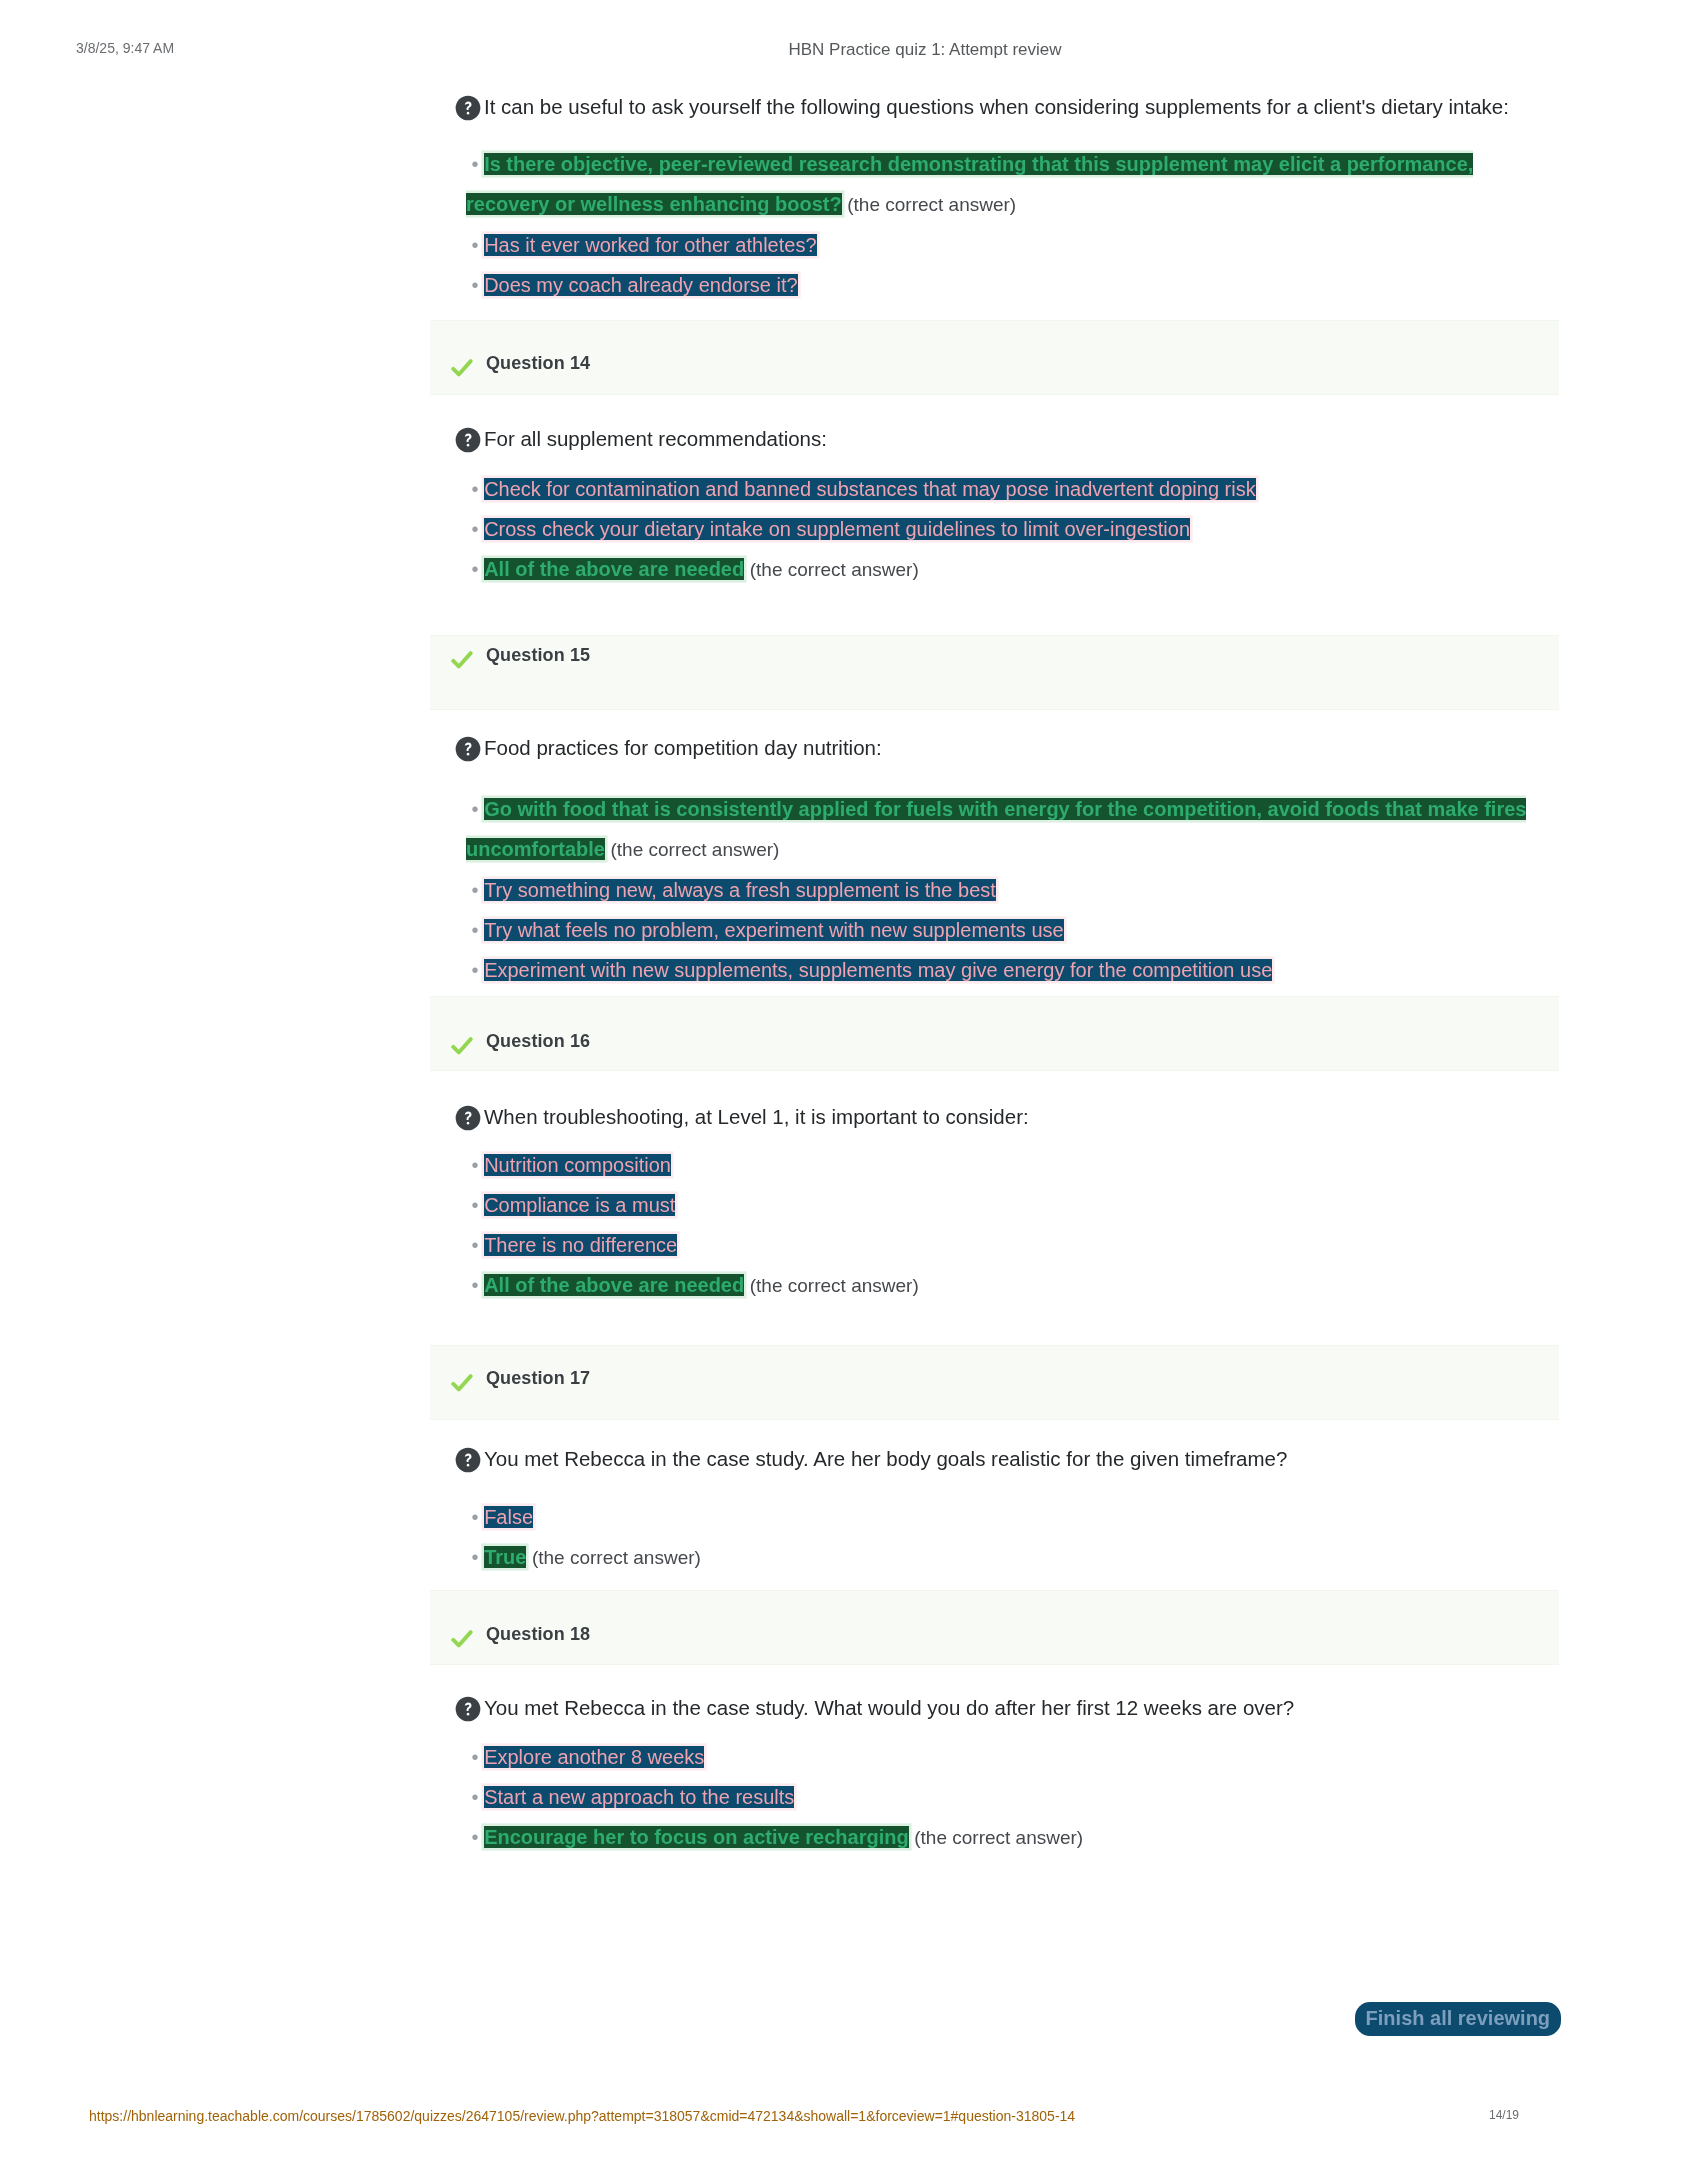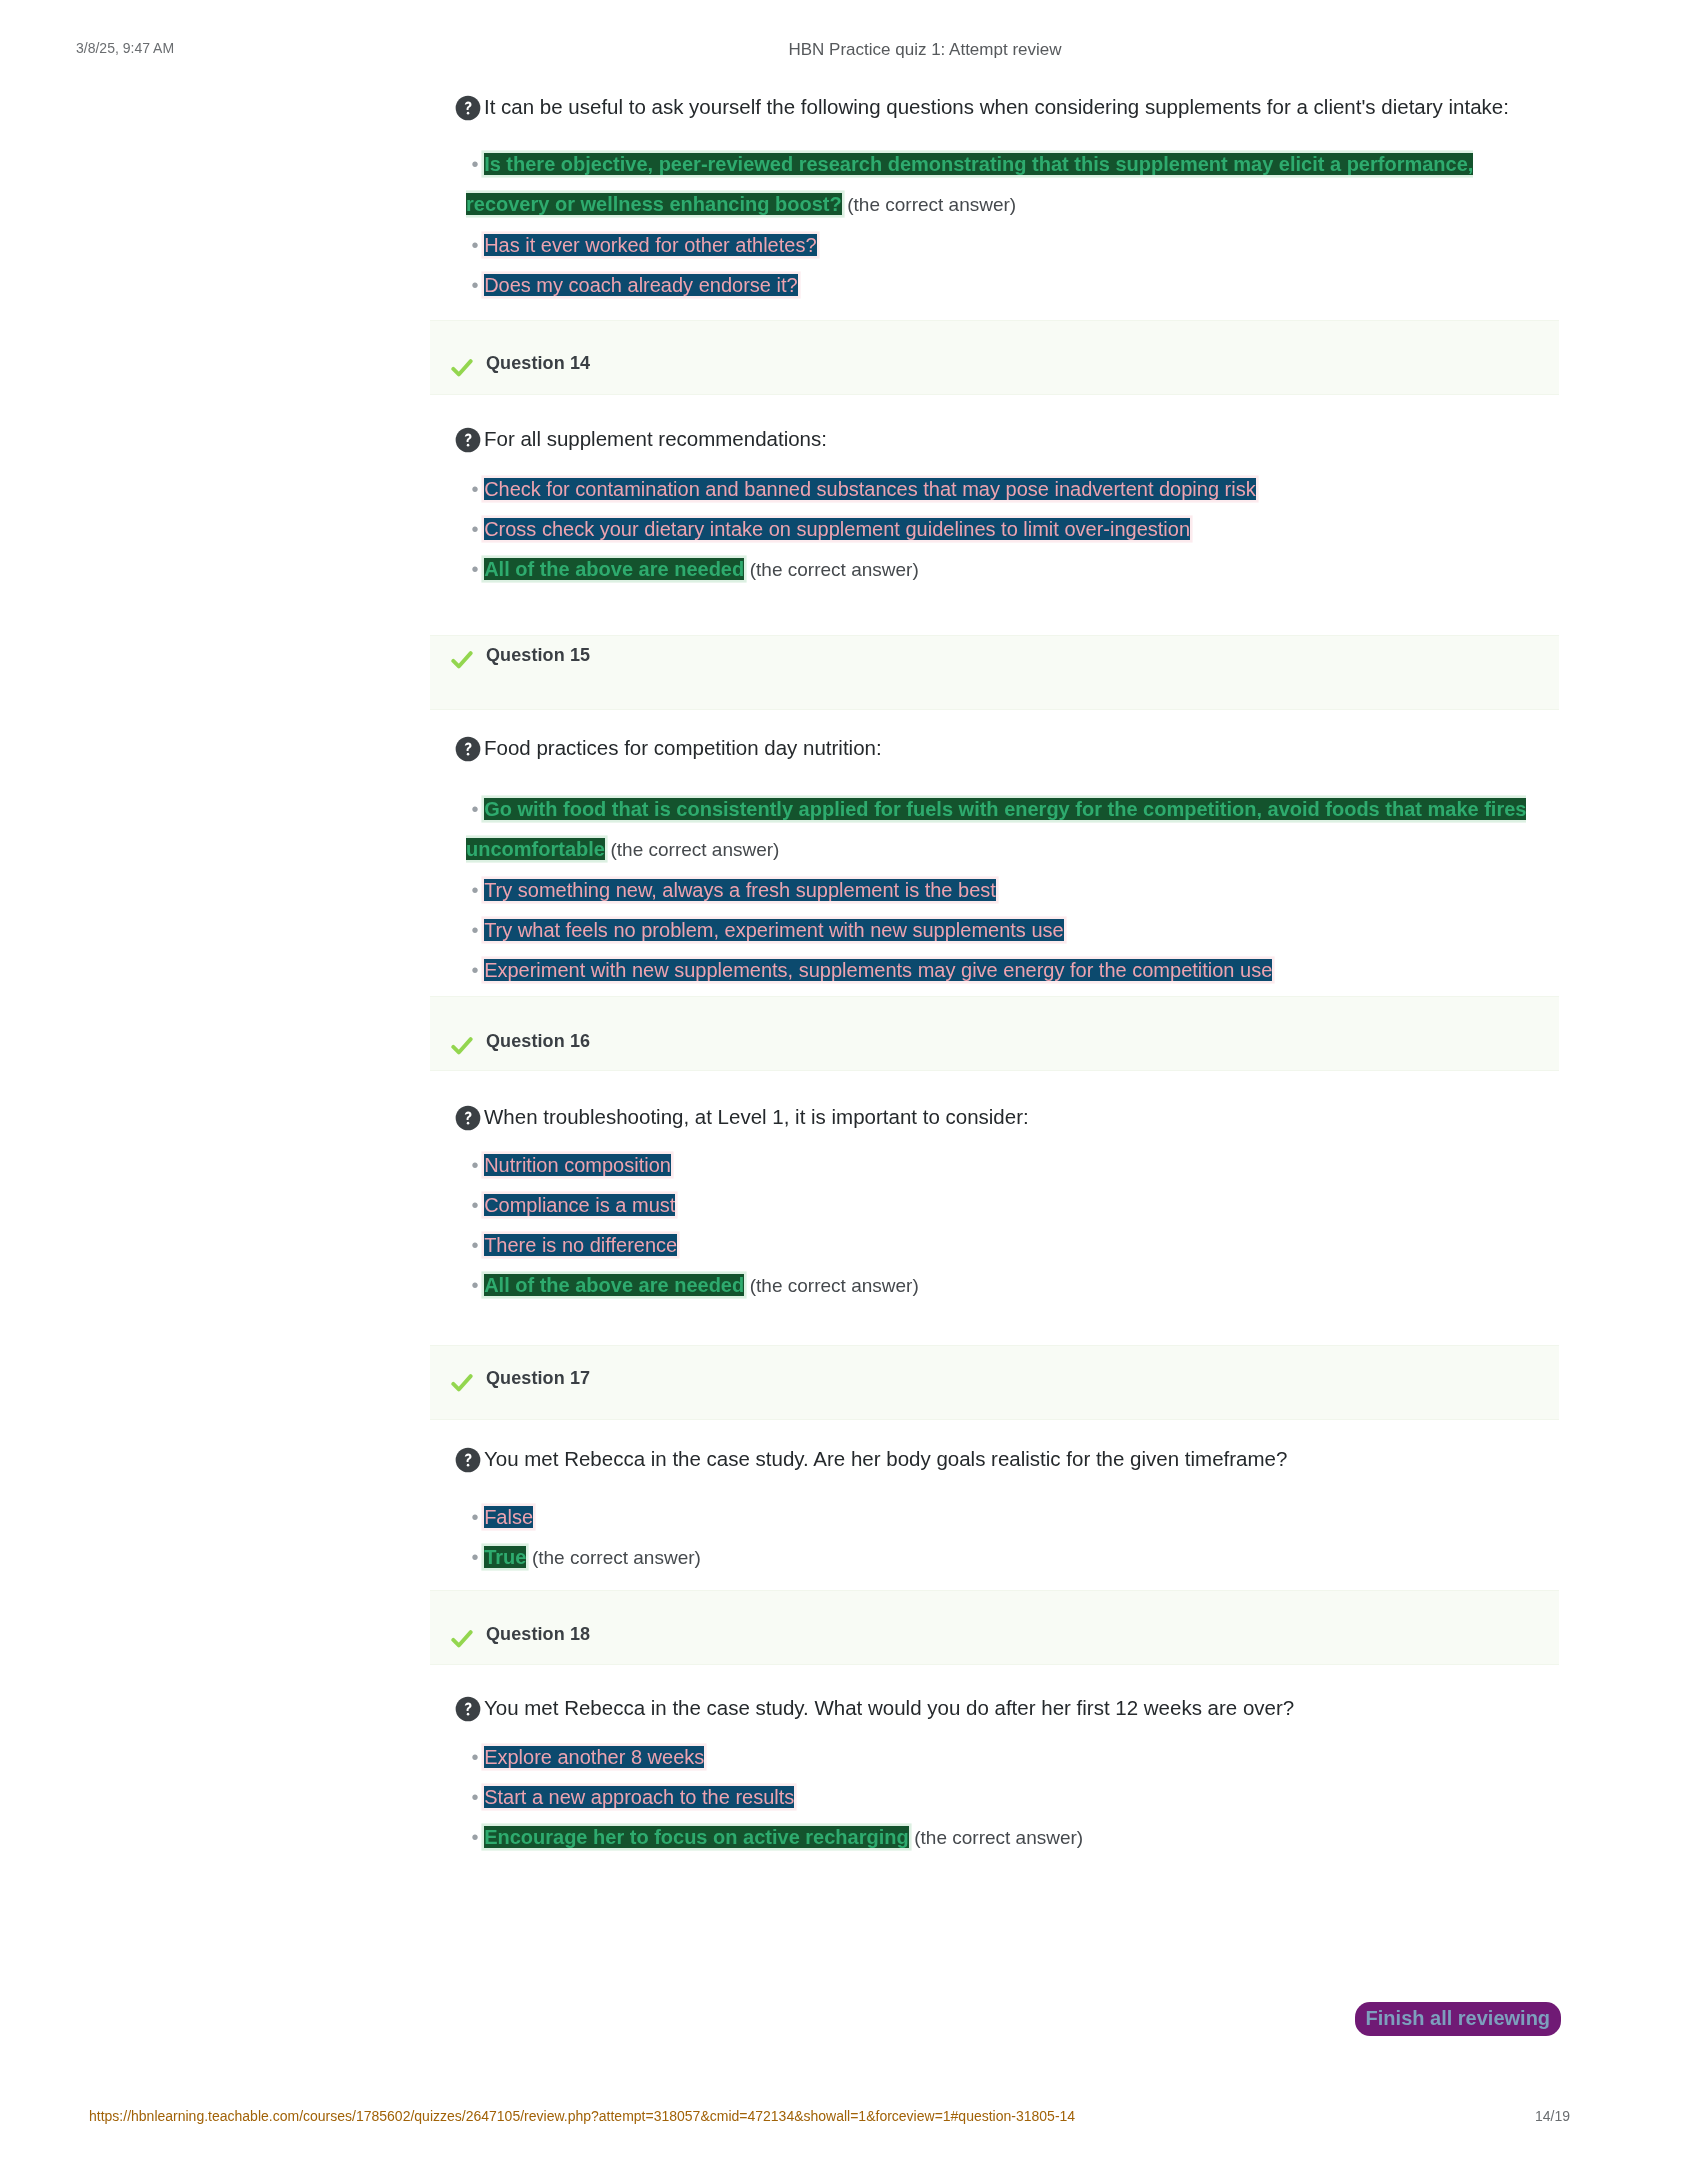--- a/index.html
+++ b/index.html
@@ -5,21 +5,21 @@
   html,body{margin:0;padding:0;background:#ffffff;}
   body{width:1687px;height:2183px;font-family:"Liberation Sans",sans-serif;
        color:#1d2125;}
   .page{position:relative;width:1687px;height:2183px;overflow:hidden;}
 
   .print-date{position:absolute;left:76px;top:40px;font-size:14px;color:#6a6d70;}
   .print-title{position:absolute;left:0;top:40px;width:1850px;text-align:center;
                font-size:17px;color:#56595c;}
   .print-url{position:absolute;left:89px;top:2108px;font-size:14px;color:#a16207;
              white-space:nowrap;}
-  .print-page{position:absolute;left:1489px;top:2108px;width:127px;text-align:center;font-size:14px;color:#6a6d70;}
+  .print-page{position:absolute;left:1489px;top:2108px;width:127px;text-align:left;font-size:12px;color:#6a6d70;}
 
   .content{position:absolute;left:430px;top:93px;width:1129px;}
 
   .qhead{background:#f8fbf5;border-top:1.3px solid #f1f6ec;border-bottom:1.3px solid #f1f6ec;
          height:73px;position:relative;margin-top:24px;}
   .qhead .tick{position:absolute;left:21px;top:28px;width:22px;height:22px;}
   .qhead .lbl{position:absolute;left:56px;top:24px;font-size:18px;font-weight:bold;
               color:#3a3f44;letter-spacing:0.1px;}
 
   .qtext{position:relative;padding-left:54px;margin-top:29px;}
@@ -29,21 +29,21 @@
   .answers{padding-left:36px;margin-top:14.6px;}
   .ans{font-size:20px;line-height:40px;margin:0 0 0 0;}
   .ans .body{}
   .ans.correct .body{color:#2eab6e;font-weight:bold;background:#14532d;
                      box-shadow:0 0 0 2.6px #dcf0e2;}
   .ans.wrong  .body{color:#eda3b0;background:#0c4a6e;box-shadow:0 0 0 2.6px #fcebee;}
   .ans .note{color:#45494d;font-weight:normal;font-size:19px;}
   .mk{font-weight:normal;color:#9aa0a6;}
 
   .backlink{position:absolute;left:1355px;top:2002px;font-size:20px;color:#7d9fbd;
-            font-weight:bold;background:#701a75;padding:5.3px 10.6px;border-radius:15px;
+            font-weight:bold;background:#0c4a6e;padding:5.3px 10.6px;border-radius:15px;
             text-decoration:none;white-space:nowrap;}
 </style>
 </head>
 <body>
 
 <div class="page">
 
   <div class="print-date">3/8/25, 9:47 AM</div>
   <div class="print-title">HBN Practice quiz 1: Attempt review</div>
 

